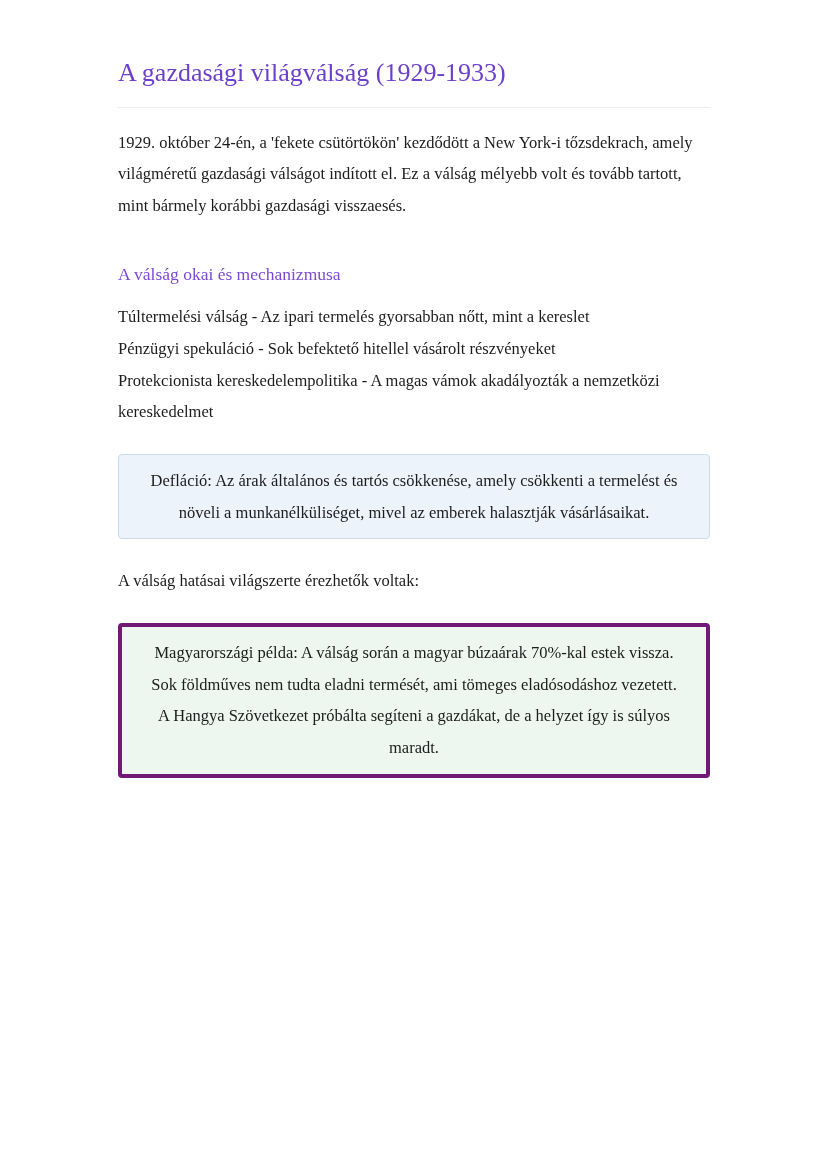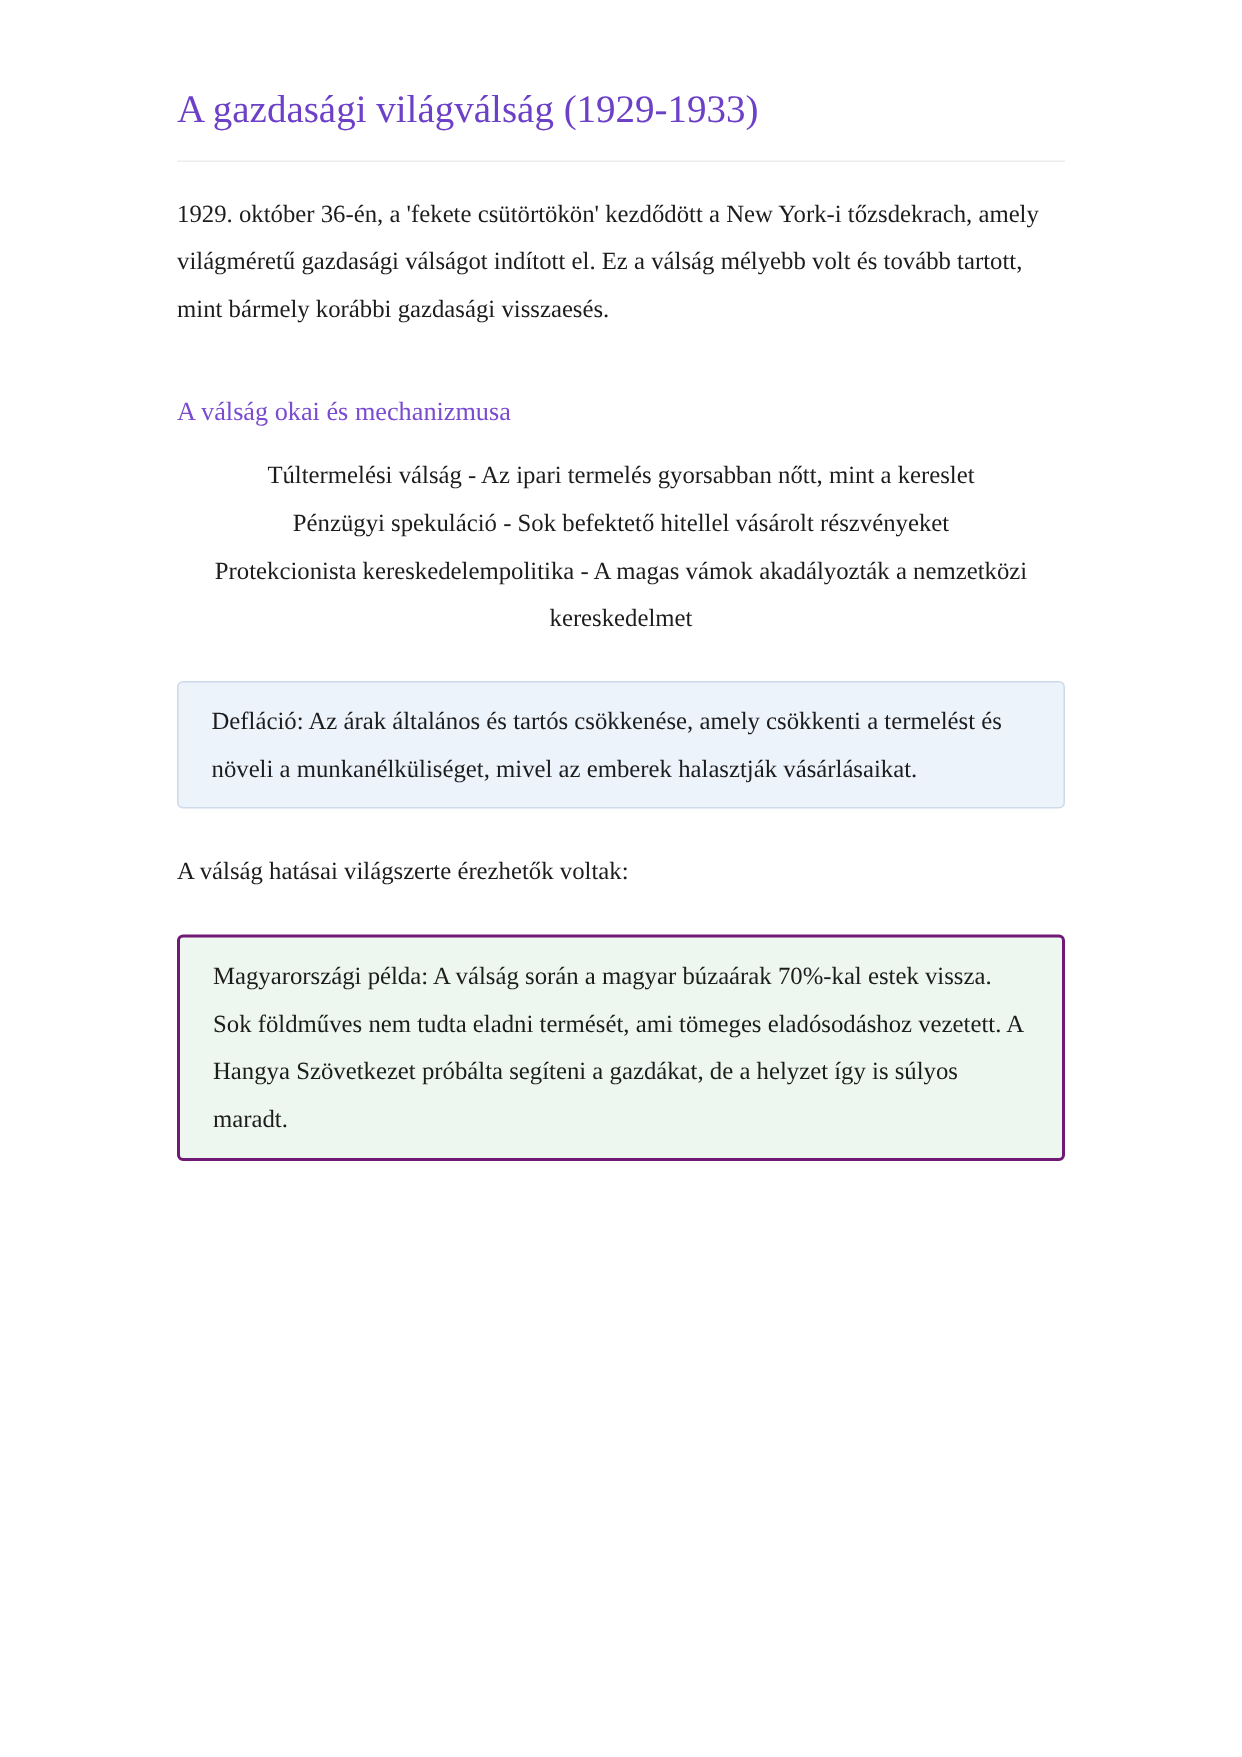--- a/index.html
+++ b/index.html
@@ -44,49 +44,48 @@
     margin: 40px 0 15px 0;
     line-height: 1.4;
   }
   .line-stack {
     margin: 0 0 21px 0;
   }
   .line-stack p {
     font-size: 16.5px;
     line-height: 1.92;
     margin: 0;
-    text-align: center;
   }
   .callout {
     border-radius: 4px;
     padding: 10px 22px;
     margin: 26px 0;
     font-size: 16.5px;
     line-height: 1.92;
   }
-  .callout p { margin: 0; }
+  .callout p { margin: 0; text-align: center; }
   .callout.info {
     background: #edf3fb;
     border: 1px solid #ccdaea;
   }
   .callout.example {
     background: #edf7f0;
-    border: 2px solid #701a75;
+    border: 4px solid #701a75;
   }
 </style>
 </head>
 <body>
 
 <div class="page">
 
   <h1 class="doc-title">A gazdasági világválság (1929-1933)</h1>
 
   <hr class="title-divider">
 
-  <p class="para">1929. október 36-én, a 'fekete csütörtökön' kezdődött a New York-i tőzsdekrach, amely világméretű gazdasági válságot indított el. Ez a válság mélyebb volt és tovább tartott, mint bármely korábbi gazdasági visszaesés.</p>
+  <p class="para">1929. október 24-én, a 'fekete csütörtökön' kezdődött a New York-i tőzsdekrach, amely világméretű gazdasági válságot indított el. Ez a válság mélyebb volt és tovább tartott, mint bármely korábbi gazdasági visszaesés.</p>
 
   <h2 class="section-heading">A válság okai és mechanizmusa</h2>
 
 
   <div class="line-stack">
     <p>Túltermelési válság - Az ipari termelés gyorsabban nőtt, mint a kereslet</p>
     <p>Pénzügyi spekuláció - Sok befektető hitellel vásárolt részvényeket</p>
     <p>Protekcionista kereskedelempolitika - A magas vámok akadályozták a nemzetközi kereskedelmet</p>
   </div>
 

